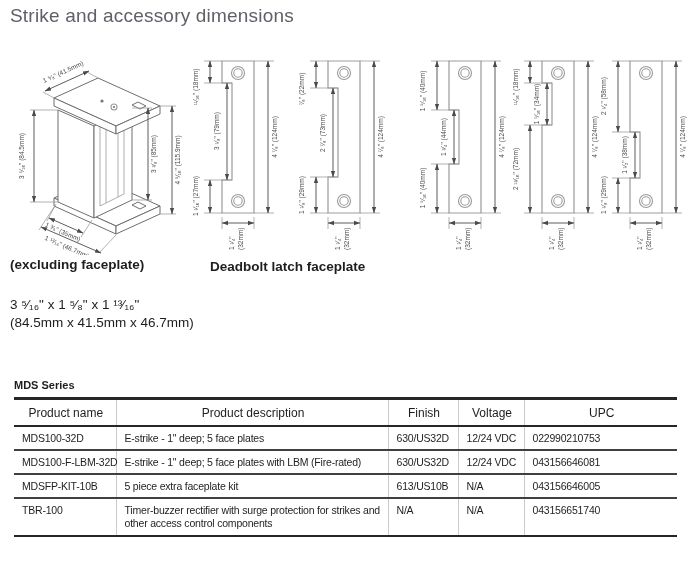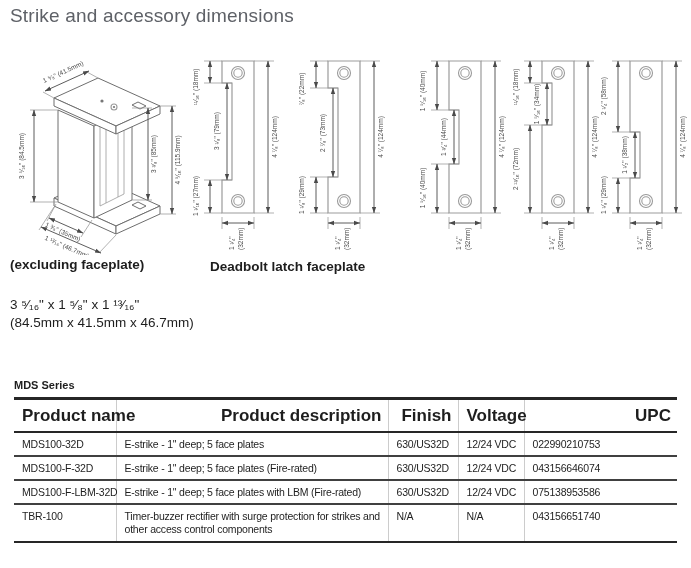--- a/index.html
+++ b/index.html
@@ -19,21 +19,21 @@
   .cap-strike{left:10px;top:256px;}
   .cap-deadbolt{left:203px;top:258px;margin-left:7px;}
   .cap-latch{left:419px;top:258px;}
   .sizes{position:absolute;left:10px;top:296px;font-size:13.5px;line-height:18px;}
 
   .series-title{position:absolute;left:14px;top:379px;font-size:11px;font-weight:bold;}
   .spec-table-wrap{position:absolute;left:14px;top:397px;width:663px;}
   table.spec{border-collapse:collapse;width:663px;table-layout:fixed;
     border-top:3px solid #262626;border-bottom:2px solid #262626;}
   table.spec th{
-    text-align:right;font-size:17px;font-weight:bold;padding:6px 6px 5px 8px;
+    text-align:center;font-size:12px;font-weight:normal;padding:6px 6px 5px 8px;
     border-bottom:2px solid #262626;white-space:nowrap;
   }
   table.spec td{
     font-size:10.5px;letter-spacing:-0.2px;padding:5px 6px 5px 8px;vertical-align:top;
     border-bottom:2px solid #404040;white-space:nowrap;
   }
   table.spec td.wrap{white-space:normal;line-height:13px;}
   table.spec th + th, table.spec td + td{border-left:1px solid #cccccc;}
   table.spec tbody tr:last-child td{border-bottom:none;}
 
@@ -288,32 +288,32 @@
       </thead>
       <tbody>
         <tr>
           <td>MDS100-32D</td>
           <td>E-strike - 1" deep; 5 face plates</td>
           <td>630/US32D</td>
           <td>12/24 VDC</td>
           <td>022990210753</td>
         </tr>
         <tr>
-          <td>MDS100-F-32D</td>
-          <td>E-strike - 1" deep; 5 face plates (Fire-rated)</td>
-          <td>630/US32D</td>
-          <td>12/24 VDC</td>
-          <td>043156646074</td>
-        </tr>
-        <tr>
           <td>MDS100-F-LBM-32D</td>
           <td>E-strike - 1" deep; 5 face plates with LBM (Fire-rated)</td>
           <td>630/US32D</td>
           <td>12/24 VDC</td>
-          <td>075138953586</td>
+          <td>043156646081</td>
+        </tr>
+        <tr>
+          <td>MDSFP-KIT-10B</td>
+          <td>5 piece extra faceplate kit</td>
+          <td>613/US10B</td>
+          <td>N/A</td>
+          <td>043156646005</td>
         </tr>
         <tr>
           <td>TBR-100</td>
           <td class="wrap">Timer-buzzer rectifier with surge protection for strikes and other access control components</td>
           <td>N/A</td>
           <td>N/A</td>
           <td>043156651740</td>
         </tr>
 
       </tbody>

